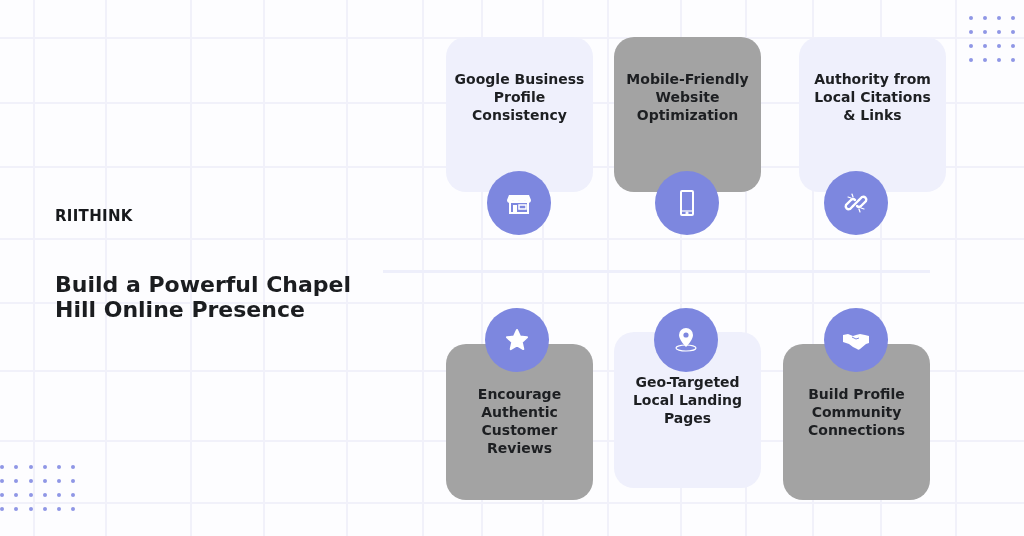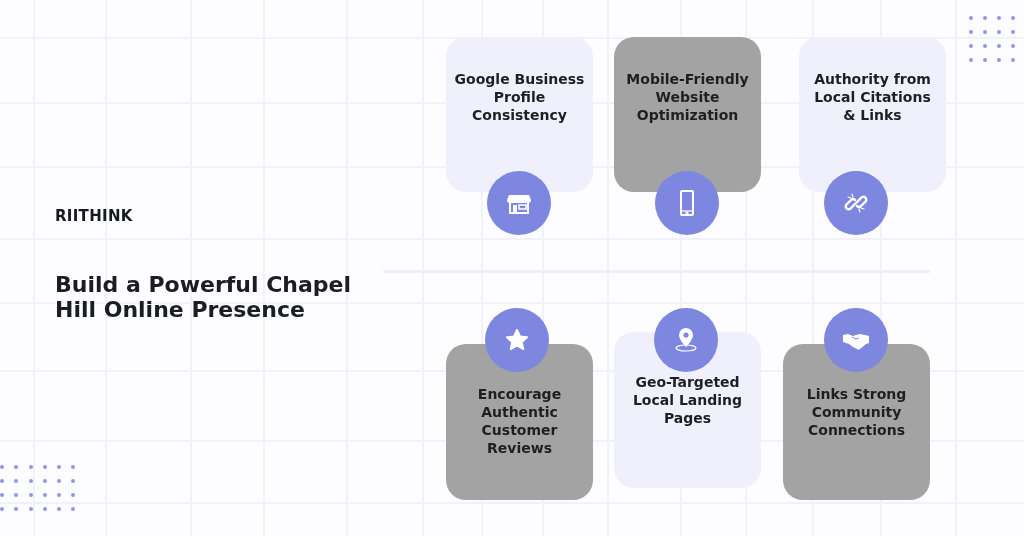--- a/index.html
+++ b/index.html
@@ -163,21 +163,21 @@
 </div>
 
 <div class="bottom">
   <div class="card lime" style="left:446px; top:344px; height:156px;">
     <div class="card-title">Encourage Authentic Customer Reviews</div>
   </div>
   <div class="card lav" style="left:614px; top:332px; height:156px;">
     <div class="card-title">Geo-Targeted Local Landing Pages</div>
   </div>
   <div class="card lime" style="left:783px; top:344px; height:156px;">
-    <div class="card-title">Links Strong Community Connections</div>
+    <div class="card-title">Build Profile Community Connections</div>
   </div>
 
   <div class="circle" style="left:485px; top:308px;">
     <svg viewBox="0 0 32 32" fill="#fff" stroke="#fff" stroke-width="2" stroke-linejoin="round">
       <path d="M16 6 l3 6.5 7 0.8 -5.2 4.8 1.5 7 -6.3 -3.6 -6.3 3.6 1.5 -7 -5.2 -4.8 7 -0.8 z"></path>
     </svg>
   </div>
   <div class="circle" style="left:654px; top:308px;">
     <svg viewBox="0 0 32 32">
       <path d="M16 4 a7 7 0 0 1 7 7 c0 5 -7 12 -7 12 c0 0 -7 -7 -7 -12 a7 7 0 0 1 7 -7 z" fill="#fff"></path>

